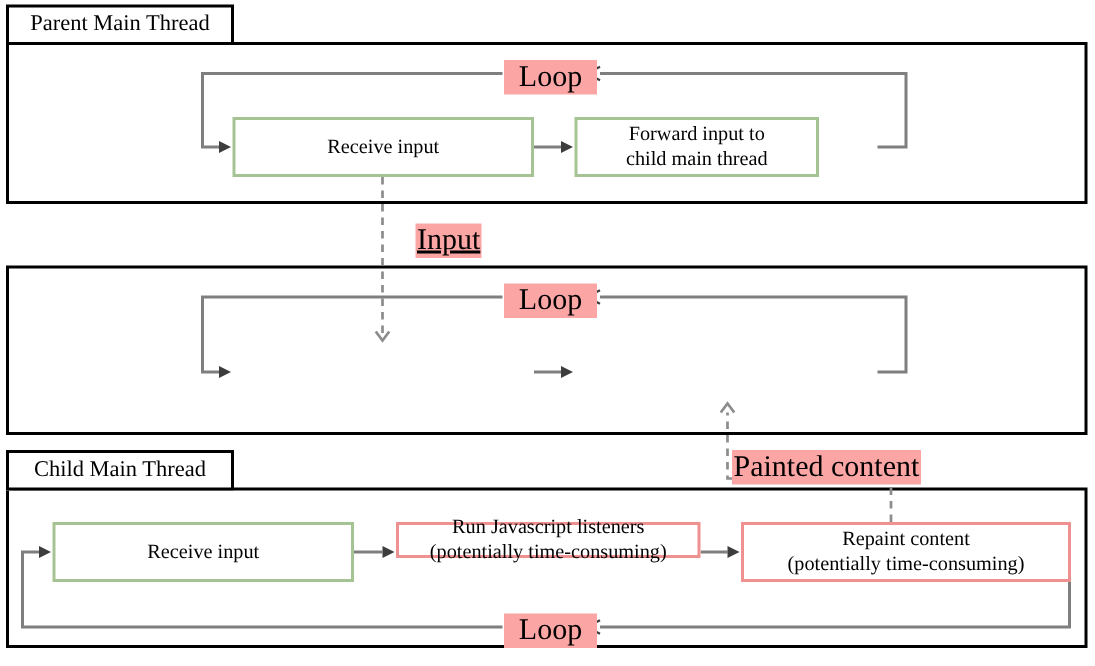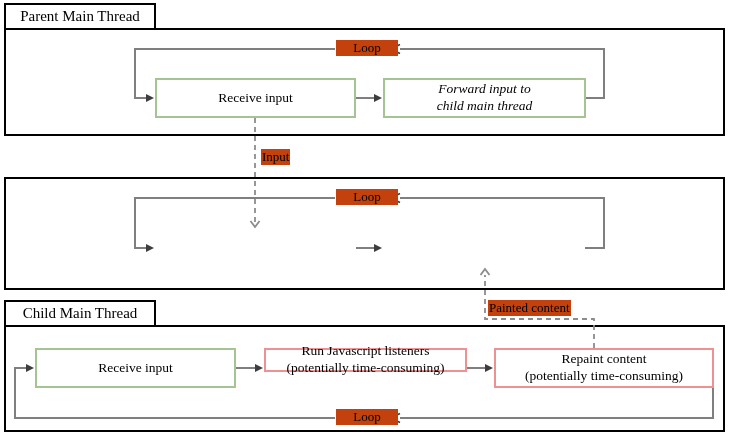--- a/index.html
+++ b/index.html
@@ -12,21 +12,21 @@
     position:absolute;border:2px solid var(--border-black);background:#fff;box-sizing:border-box;
     display:flex;align-items:center;justify-content:center;font-size:15px;z-index:3;
   }
   .node{
     position:absolute;box-sizing:border-box;border:2px solid;background:#fff;
     display:flex;align-items:center;justify-content:center;text-align:center;
     white-space:pre-line;font-size:13.5px;line-height:1.25;z-index:2;
   }
   .node.green{border-color:var(--box-green);}
   .node.red{border-color:var(--box-red);}
-  .edge-label{position:absolute;font-size:13px;z-index:4;background:#c2410c;padding:0 1px;}
+  .edge-label{position:absolute;font-size:20px;z-index:4;background:#fca5a5;padding:0 1px;}
   .loop-label{width:60px;text-align:center;}
   svg.wires{position:absolute;left:0;top:0;z-index:1;pointer-events:none;}
   svg .wire{fill:none;stroke:var(--line-gray);stroke-width:2;}
   svg .dash{fill:none;stroke:var(--dash-gray);stroke-width:1.8;stroke-dasharray:5,4;}
   svg .head{fill:var(--arrow-dark);stroke:none;}
   svg .chev{fill:none;stroke:var(--arrow-dark);stroke-width:1.6;}
   svg .dchev{fill:none;stroke:var(--dash-gray);stroke-width:1.8;}
 </style>
 </head>
 <body>
@@ -72,37 +72,37 @@
     <polyline class="dash" points="255,118 255,222"></polyline>
     <polyline class="dchev" points="250.5,221 255,227 259.5,221"></polyline>
 
     <polyline class="dash" points="594,348 594,319 485,319 485,275"></polyline>
     <polyline class="dchev" points="480.5,275 485,269 489.5,275"></polyline>
   </svg>
 
   <div class="node green" style="left:155px;top:78px;width:201px;height:40px;">
     <span>Receive input</span>
   </div>
-  <div class="node green" style="left:383px;top:78px;width:203px;height:40px;font-style:italic;">
+  <div class="node green" style="left:383px;top:78px;width:163px;height:40px;">
     <span>Forward input to
 child main thread</span>
   </div>
 
 
   <div class="node green" style="left:35px;top:348px;width:201px;height:40px;">
     <span>Receive input</span>
   </div>
   <div class="node red" style="left:264px;top:348px;width:203px;height:24px;">
     <span>Run Javascript listeners
 (potentially time-consuming)</span>
   </div>
   <div class="node red" style="left:494px;top:348px;width:220px;height:40px;">
     <span>Repaint content
 (potentially time-consuming)</span>
   </div>
 
   <div class="edge-label loop-label" style="left:336px;top:40px;">Loop</div>
   <div class="edge-label loop-label" style="left:336px;top:189px;">Loop</div>
   <div class="edge-label loop-label" style="left:336px;top:409px;">Loop</div>
-  <div class="edge-label" style="left:261px;top:149px;">Input</div>
+  <div class="edge-label" style="left:277px;top:149px;text-decoration:underline;">Input</div>
   <div class="edge-label" style="left:488px;top:300px;">Painted content</div>
 
 </div>
 
 </body></html>

